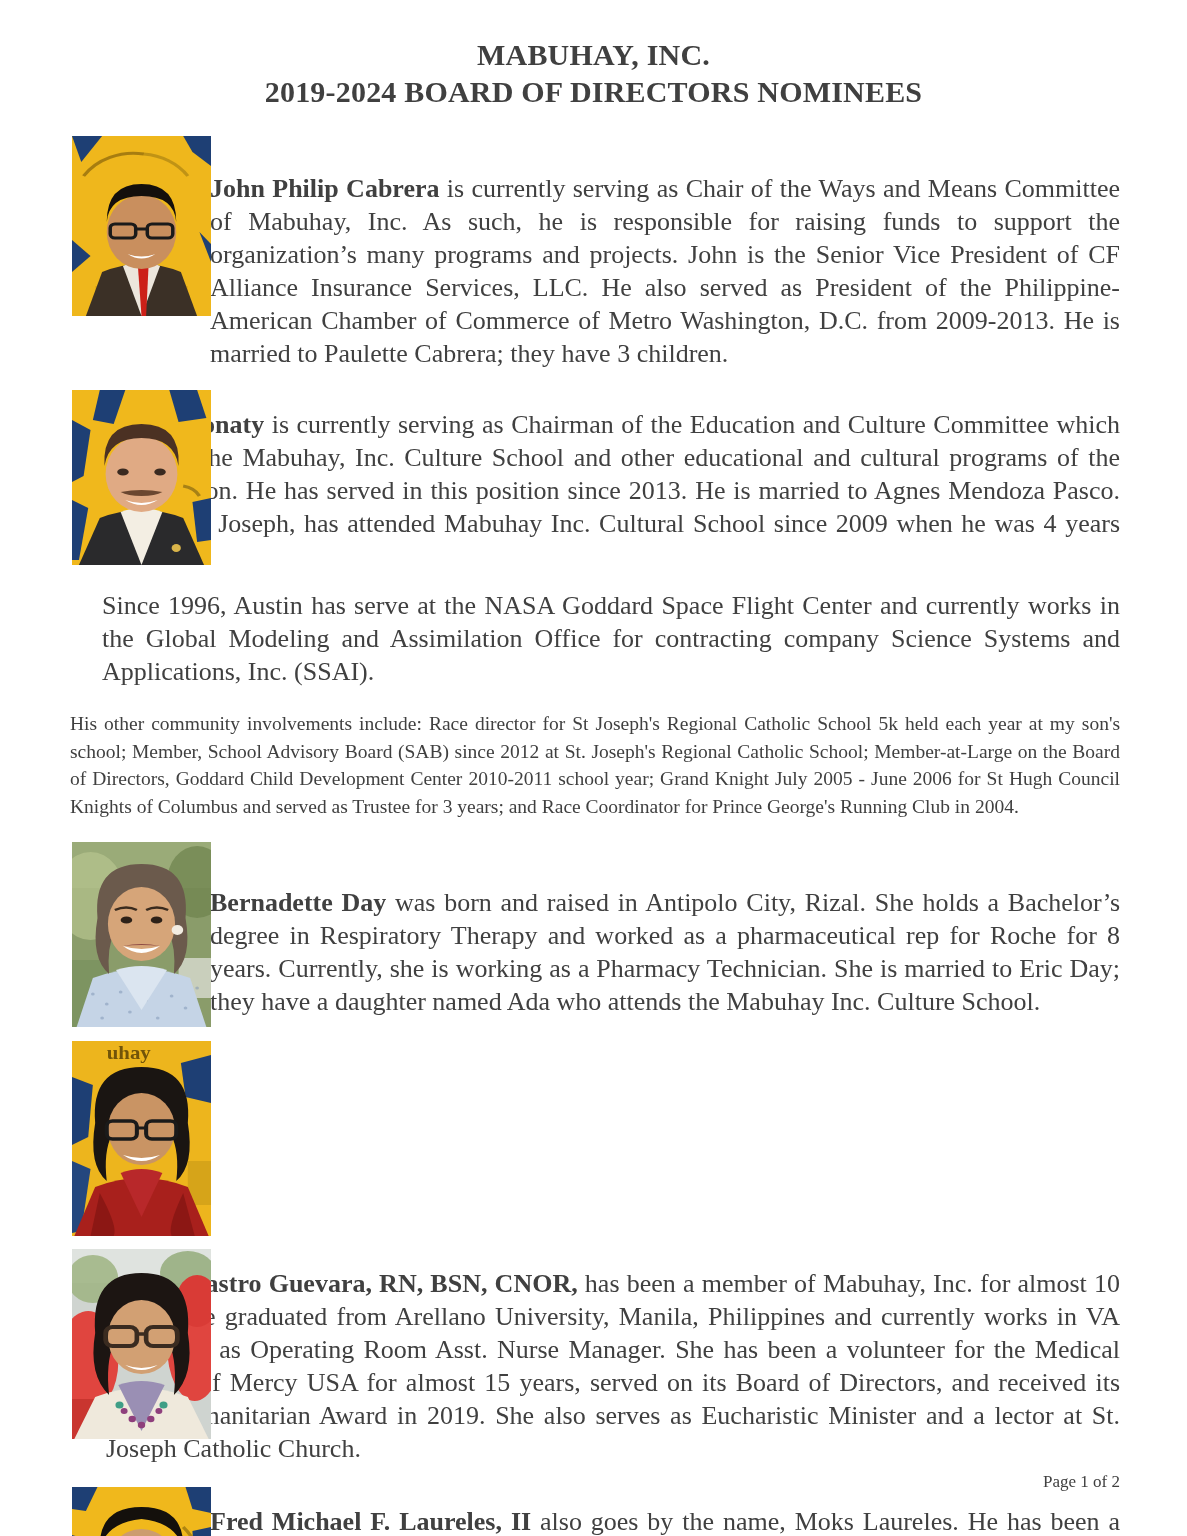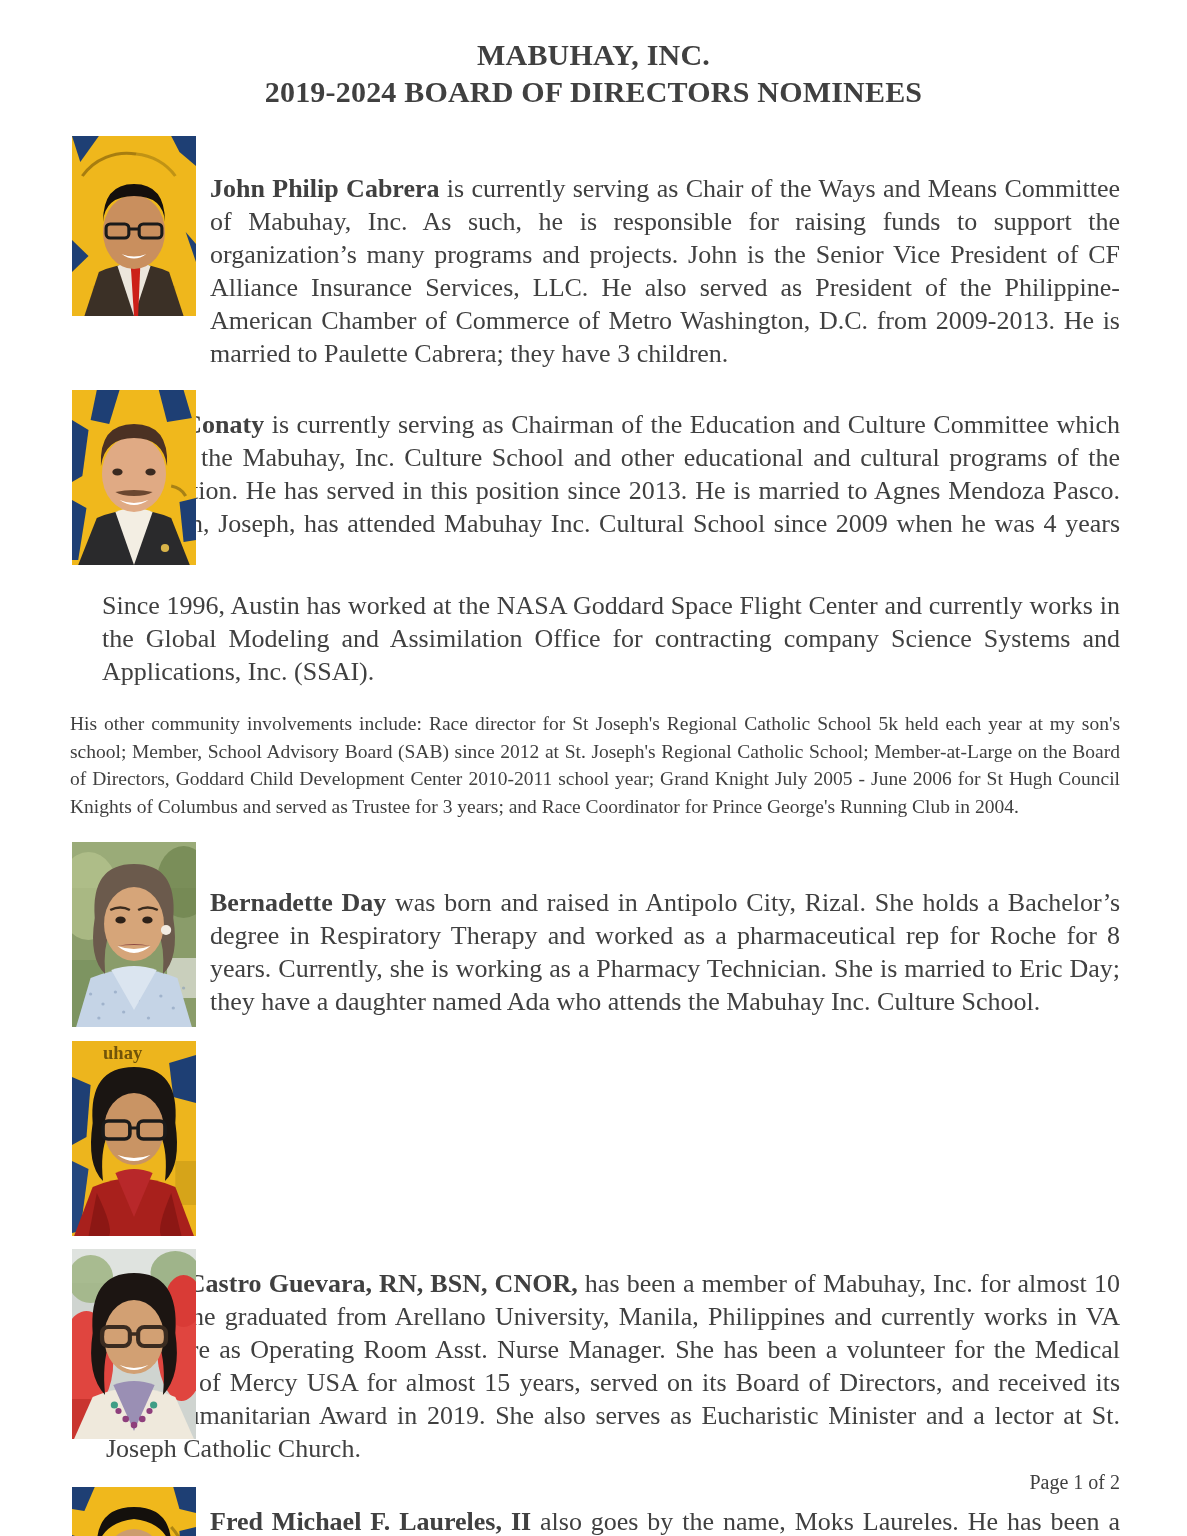--- a/index.html
+++ b/index.html
@@ -39,21 +39,21 @@
 
   
   .bio {
     position: relative;
     min-height: 10px;
   }
   .bio-photo {
     position: absolute;
     left: 2px;
     top: 0;
-    width: 124px;
+    width: 139px;
     height: 180px;
     overflow: hidden;
     background: #d8d8d8;
   }
   .bio-photo svg { display: block; width: 100%; height: 100%; }
 
   .bio-text {
     margin-left: 140px;
     text-align: justify;
     font-size: 26px;
@@ -70,21 +70,21 @@
     font-size: 19.5px;
     line-height: 27.5px;
   }
   .full-text p { margin: 0; }
 
   
   .footer {
     position: absolute;
     right: 67px;
     bottom: 42px;
-    font-size: 20px;
+    font-size: 17px;
     line-height: 24px;
   }
 
   .spacer-sm { height: 14px; }
 </style>
 </head>
 <body>
 
 <div class="page">
 
@@ -140,21 +140,21 @@
           <ellipse cx="60" cy="84" rx="31" ry="38" fill="#e0aa84"></ellipse>
           <path d="M28 76 Q26 34 60 34 Q94 34 92 76 Q88 48 60 48 Q32 48 28 76 Z" fill="#4b3123"></path>
           <ellipse cx="44" cy="82" rx="5" ry="3.5" fill="#3a2a20"></ellipse>
           <ellipse cx="76" cy="82" rx="5" ry="3.5" fill="#3a2a20"></ellipse>
           <path d="M42 102 Q60 98 78 102 Q72 106 60 106 Q48 106 42 102 Z" fill="#6b4730"></path>
           <path d="M46 110 Q60 120 74 110 Q60 116 46 110 Z" fill="#ffffff"></path>
         </svg>
       </div>
       <div class="bio-text" style="padding-top:18px;margin-left:32px;">
         <p><span class="bio-name">Austin Conaty</span><span> is currently serving as Chairman of the Education and Culture Committee which oversees the Mabuhay, Inc. Culture School and other educational and cultural programs of the organization.  He has served in this position since 2013.  He is married to Agnes Mendoza Pasco.  Their son, Joseph, has attended Mabuhay Inc. Cultural School since 2009 when he was 4 years old.</span></p>
-        <p>Since 1996, Austin has worked at the NASA Goddard Space Flight Center and currently works in the Global Modeling and Assimilation Office for contracting company Science Systems and Applications, Inc. (SSAI).</p>
+        <p>Since 1996, Austin has serve at the NASA Goddard Space Flight Center and currently works in the Global Modeling and Assimilation Office for contracting company Science Systems and Applications, Inc. (SSAI).</p>
       </div>
     </div>
 
     <div class="spacer-sm" style="height:22px;"></div>
 
     <div class="full-text">
       <p>His other community involvements include: Race director for St Joseph's Regional Catholic School 5k held each year at my son's school; Member, School Advisory Board (SAB) since 2012 at St. Joseph's Regional Catholic School; Member-at-Large on the Board of Directors, Goddard Child Development Center 2010-2011 school year; Grand Knight July 2005 - June 2006 for St Hugh Council Knights of Columbus and served as Trustee for 3 years; and Race Coordinator for Prince George's Running Club in 2004.</p>
     </div>
 
     <div class="spacer-sm" style="height:22px;"></div>

